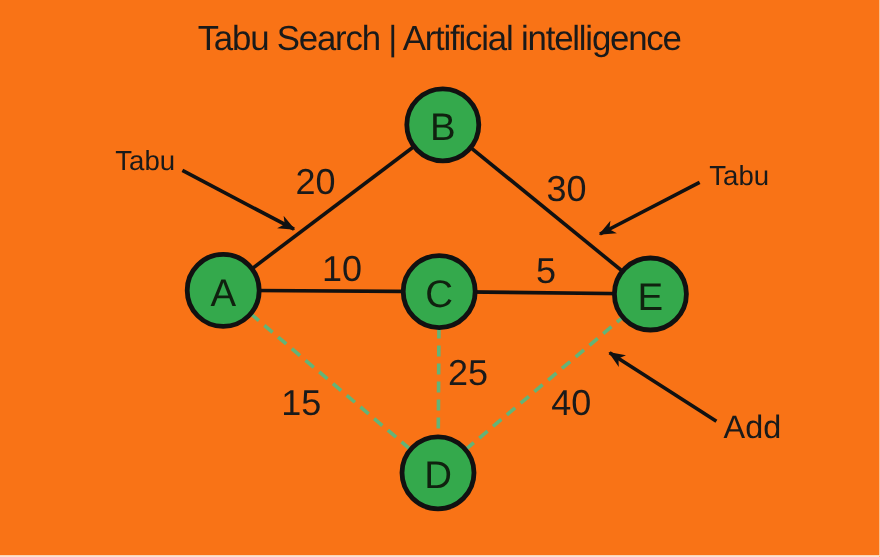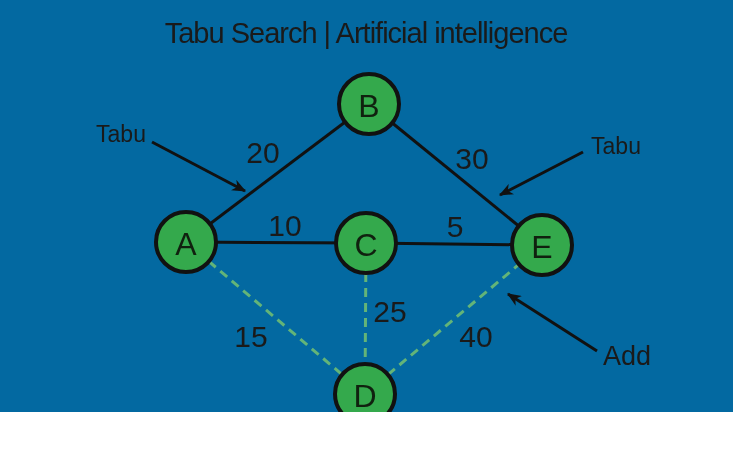--- a/index.html
+++ b/index.html
@@ -4,22 +4,22 @@
 <style>
   html, body {
     margin: 0;
     padding: 0;
     background: #ffffff;
     font-family: "Liberation Sans", sans-serif;
   }
   .page {
     position: relative;
     width: 733px;
-    height: 412px;
-    background: #0369a1;
+    height: 463px;
+    background: #f97316;
     overflow: hidden;
   }
   svg text {
     font-family: "Liberation Sans", sans-serif;
   }
   .title {
     font-size: 29px;
     letter-spacing: -1px;
     fill: #1a1a1a;
   }

